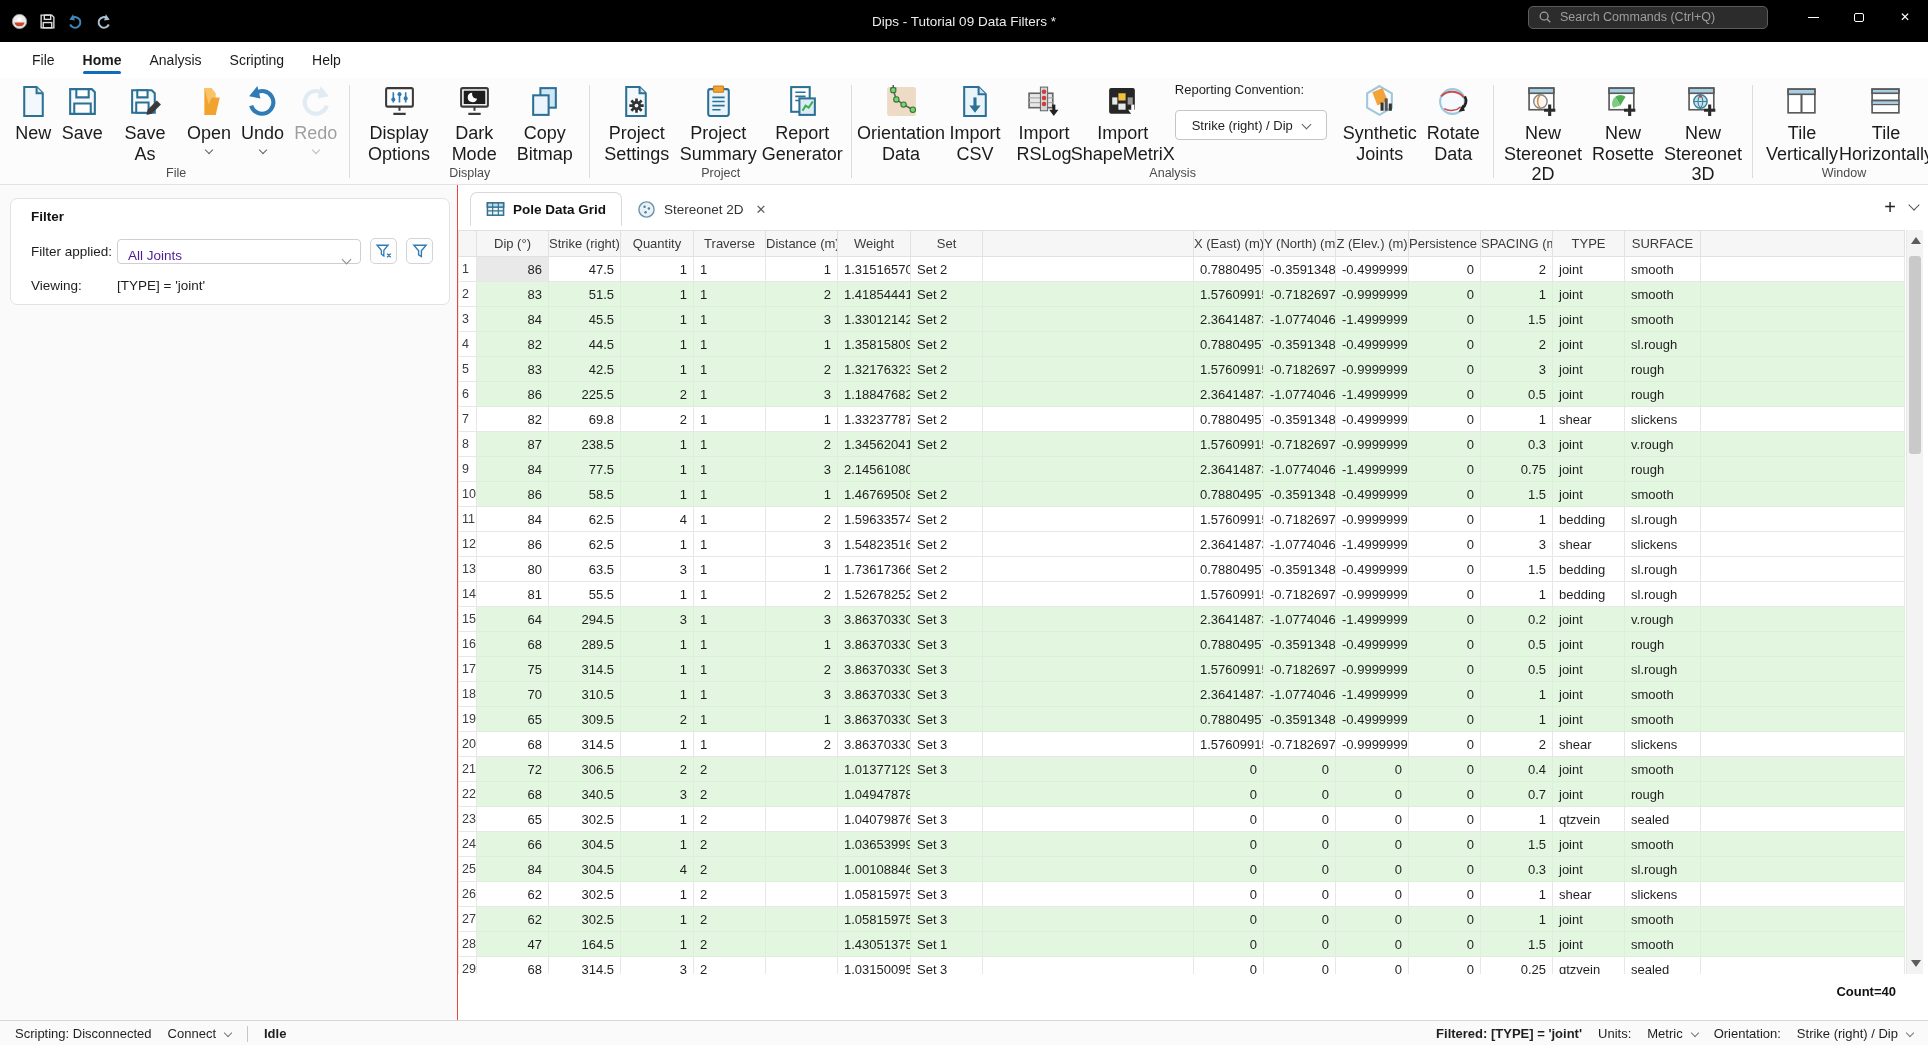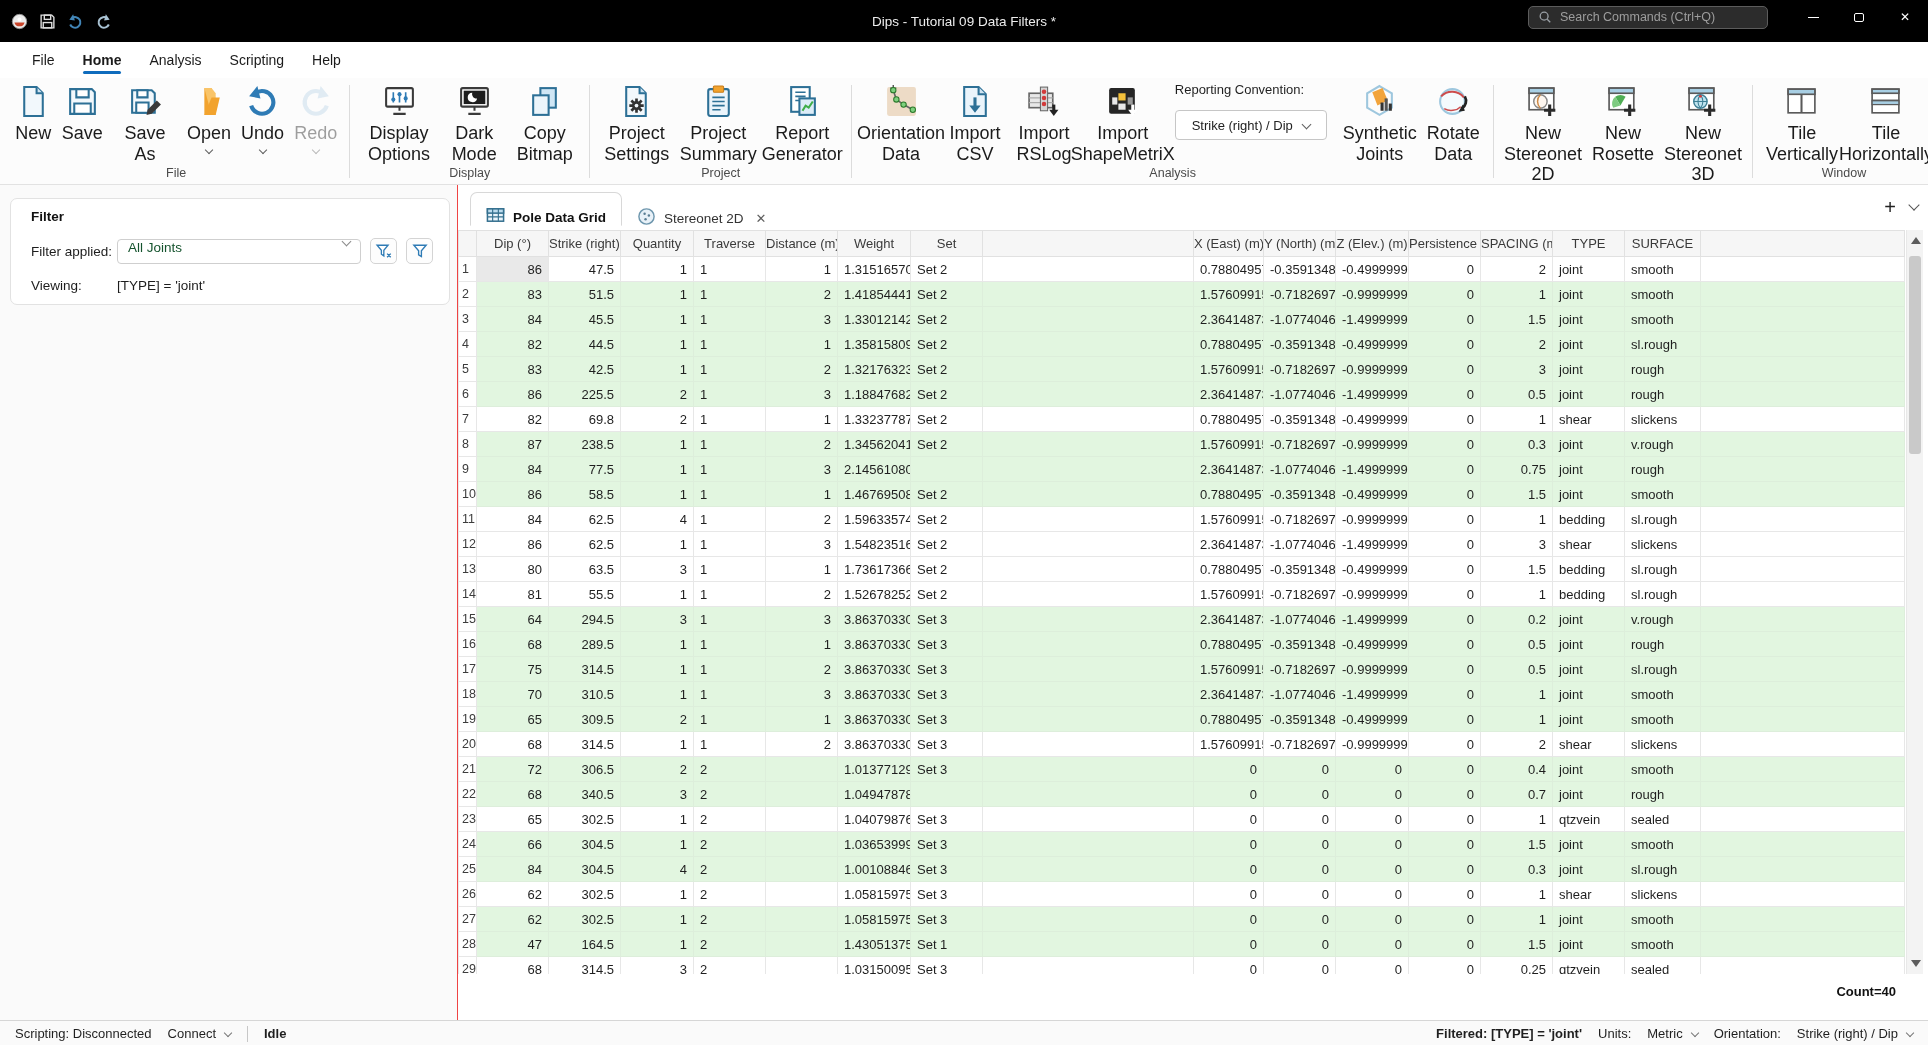--- a/index.html
+++ b/index.html
@@ -43,29 +43,29 @@
   .rcselect { margin-top:13px; width:152px; height:30px; background:#fff; border:1px solid #c6c6c6; border-radius:4px; display:flex; align-items:center; justify-content:center; gap:10px; font-size:13px; color:#222; }
   .rcselect .chev { margin-top:-2px; }
 
   
   .main { display:flex; height:835px; background:#ececec; }
   .fpanel { width:458px; background:#fafafa; border-right:1px solid #ef4444; position:relative; margin-left:0; }
   .fcard { position:absolute; left:10px; top:13px; width:440px; height:107px; background:#fff; border:1px solid #e2e2e2; border-radius:7px; padding:10px 16px 0 20px; }
   .ftitle { font-weight:bold; font-size:13.5px; color:#111; }
   .frow { display:flex; align-items:center; margin-top:14px; }
   .flabel { width:86px; font-size:13.5px; color:#1d1d1d; flex:none; }
-  .fcombo { width:245px; height:25px; border:1px solid #cfcfcf; border-radius:4px; background:#fff; display:flex; align-items:flex-start; justify-content:space-between; padding:0 10px; font-size:13.5px; color:#14532d; }
+  .fcombo { width:245px; height:25px; border:1px solid #cfcfcf; border-radius:4px; background:#fff; display:flex; align-items:flex-end; justify-content:space-between; padding:0 10px; font-size:13.5px; color:#4c1d95; }
   .fcombo .chev { margin-top:-2px; border-color:#8a8a8a; }
   .fbtn { width:27px; height:26px; border:1px solid #d4d4d4; border-radius:5px; background:#fdfdfd; display:inline-flex; align-items:center; justify-content:center; margin-left:9px; }
   .fbtn svg { width:18px; height:18px; }
   .fview { font-size:13.5px; color:#1d1d1d; }
 
   .content { position:relative; flex:1; background:#fff; }
   .tabbar { position:absolute; top:7px; left:12px; display:flex; align-items:flex-end; height:34px; }
-  .tab { display:flex; align-items:flex-end; gap:8px; padding:0 15px; height:34px; font-size:13.5px; color:#333; }
+  .tab { display:flex; align-items:center; gap:8px; padding:0 15px; height:34px; font-size:13.5px; color:#333; }
   .tab.active { background:#fff; border:1px solid #d8d8d8; border-bottom:1px solid #fff; border-radius:7px 7px 0 0; font-weight:bold; color:#111; }
   .tab .ticon { width:19px; height:19px; display:inline-flex; }
   .tab .ticon svg { width:100%; height:100%; }
   .tclose { color:#5f5f5f; font-size:13px; margin-left:4px; font-weight:normal; }
   .tab-extra { position:absolute; top:12px; right:10px; display:flex; align-items:center; gap:14px; }
   .tbx-plus { font-size:20px; color:#222; line-height:1; }
   .tbx-chev { width:8px; height:8px; border-right:1.7px solid #555; border-bottom:1.7px solid #555; transform:rotate(45deg); display:inline-block; margin-top:-4px; }
 
   
   .gridwrap { position:absolute; top:45px; left:0; width:1447px; height:744px; overflow:hidden; }

